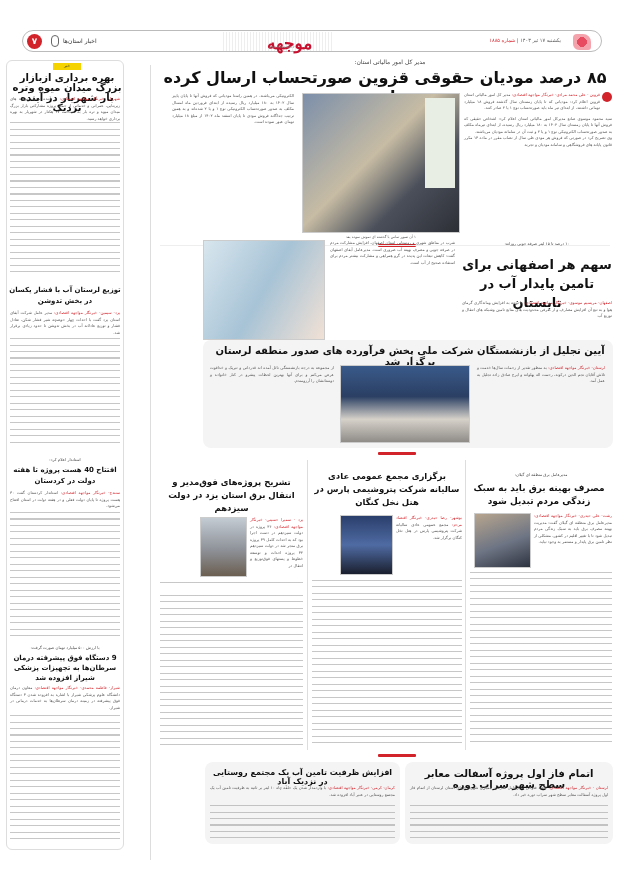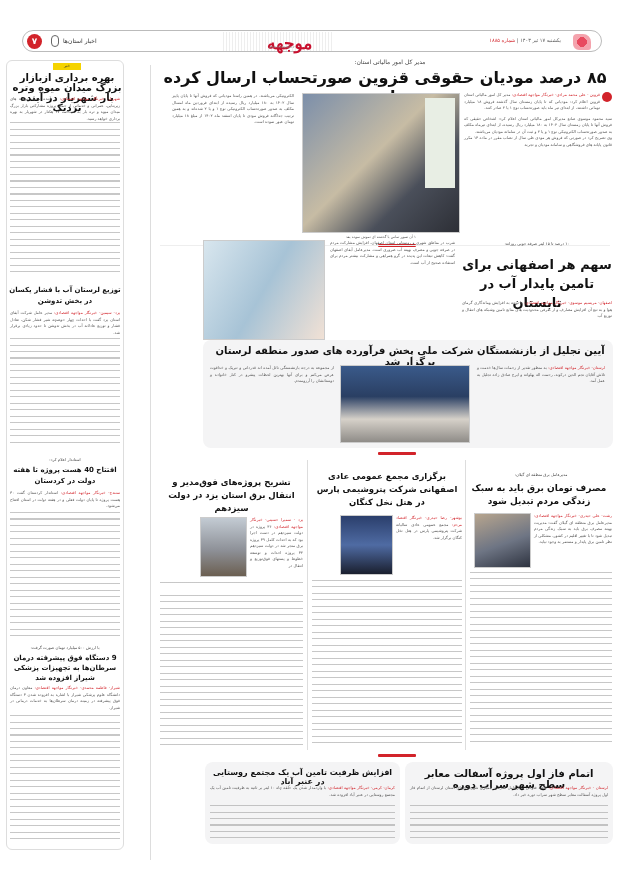--- a/index.html
+++ b/index.html
@@ -67,46 +67,46 @@
 
 <div class="abs box-gray" style="left:203px;top:340px;width:410px;height:108px"></div>
 <div class="abs headline" style="left:210px;top:345px;width:400px;font-size:10px">آیین تجلیل از بازنشستگان شرکت ملی پخش فرآورده های صدور منطقه لرستان برگزار شد</div>
 <div class="abs body" style="left:477px;top:365px;width:128px"><span class="red">لرستان- خبرنگار مواجهه اقتصادی:</span> <span>به منظور تقدیر از زحمات سال‌ها خدمت و تلاش آقایان نجم الدین درکوند، رحمت اله پهلوانه و ایرج صادق زاده تجلیل به عمل آمد.</span></div>
 <div class="abs photo" style="left:340px;top:365px;width:130px;height:78px;background:linear-gradient(180deg,#3a5a8a,#2a3f63 40%,#d6d1c9 70%,#8f8c88)"></div>
 <div class="abs body" style="left:210px;top:365px;width:124px">از مجموعه به درجه بازنشستگی نائل آمده اند قدردانی و تبریک و خداقوت عرض می‌کنم و برای آنها بهترین لحظات پیشرو در کنار خانواده و دوستانشان را آرزومندم.</div>
 
 <div class="abs redbar" style="left:378px;top:452px;width:38px"></div>
 
 <div class="abs kicker" style="left:470px;top:472px;width:142px;font-size:4px">مدیرعامل برق منطقه ای گیلان:</div>
-<div class="abs headline" style="left:466px;top:482px;width:146px;font-size:9px;line-height:13px">مصرف تومان برق باید به سبک زندگی مردم تبدیل شود</div>
+<div class="abs headline" style="left:466px;top:482px;width:146px;font-size:9px;line-height:13px">مصرف بهینه برق باید به سبک زندگی مردم تبدیل شود</div>
 <div class="abs photo" style="left:474px;top:513px;width:57px;height:55px;background:linear-gradient(160deg,#b7a58e,#6e7584 55%,#2e3340)"></div>
 <div class="abs body" style="left:534px;top:513px;width:78px"><span class="red">رشت- علی حیدری- خبرنگار مواجهه اقتصادی:</span> <span>مدیرعامل برق منطقه ای گیلان گفت: مدیریت بهینه مصرف برق باید به سبک زندگی مردم تبدیل شود تا با تغییر اقلیم در کشور، مشکلی از نظر تامین برق پایدار و مستمر به وجود نیاید.</span></div>
 <div class="abs txt-lines" style="left:470px;top:572px;width:142px;height:175px"></div>
 <div class="abs" style="left:465px;top:460px;width:1px;height:290px;background:#ddd"></div>
 
-<div class="abs headline" style="left:312px;top:470px;width:150px;font-size:8.5px;line-height:13px">برگزاری مجمع عمومی عادی اصفهانی شرکت پتروشیمی پارس در هتل نخل کنگان</div>
+<div class="abs headline" style="left:312px;top:470px;width:150px;font-size:8.5px;line-height:13px">برگزاری مجمع عمومی عادی سالیانه شرکت پتروشیمی پارس در هتل نخل کنگان</div>
 <div class="abs photo" style="left:340px;top:515px;width:53px;height:60px;background:linear-gradient(180deg,#2b3f6c,#4f6ba3 50%,#1a1f2e)"></div>
 <div class="abs body" style="left:396px;top:515px;width:66px"><span class="red">بوشهر- رضا حیدری- خبرنگار اقتصاد مردم:</span> <span>مجمع عمومی عادی سالیانه شرکت پتروشیمی پارس در هتل نخل کنگان برگزار شد.</span></div>
 <div class="abs txt-lines" style="left:312px;top:580px;width:150px;height:168px"></div>
 <div class="abs" style="left:307px;top:460px;width:1px;height:290px;background:#ddd"></div>
 
 <div class="abs headline" style="left:160px;top:476px;width:143px;font-size:8.5px;line-height:13px">تشریح پروژه‌های فوق‌مدیر و انتقال برق استان یزد در دولت سیزدهم</div>
 <div class="abs photo" style="left:200px;top:517px;width:47px;height:60px;background:linear-gradient(180deg,#c3cbd3,#8e9198 55%,#6b5f51)"></div>
 <div class="abs body" style="left:250px;top:517px;width:53px"><span class="red">یزد - سمیرا حسینی- خبرنگار مواجهه اقتصادی:</span> <span>۳۶ پروژه در دولت سیزدهم در دست اجرا بود که به احداث کامل ۳۹ پروژه برق منجر شد در دولت سیزدهم ۳۲ پروژه احداث و توسعه خطوط و پستهای فوق‌توزیع و انتقال در</span></div>
 <div class="abs txt-lines" style="left:160px;top:582px;width:143px;height:166px"></div>
 
 <div class="abs redbar" style="left:378px;top:754px;width:38px"></div>
 
 <div class="abs box-gray" style="left:405px;top:762px;width:208px;height:82px"></div>
 <div class="abs headline" style="left:410px;top:768px;width:198px;font-size:10px">اتمام فاز اول پروژه آسفالت معابر سطح شهر سراب دوره</div>
 <div class="abs body" style="left:410px;top:785px;width:198px"><span class="red">لرستان - خبرنگار مواجهه اقتصادی:</span> <span>سعید فتوحی مدیرعامل سازمان همیاری شهرداری‌های استان لرستان از اتمام فاز اول پروژه آسفالت معابر سطح شهر سراب دوره خبر داد.</span></div>
 <div class="abs txt-lines" style="left:410px;top:805px;width:198px;height:35px"></div>
 
 <div class="abs box-gray" style="left:205px;top:762px;width:195px;height:82px"></div>
-<div class="abs headline" style="left:210px;top:768px;width:185px;font-size:8px">افزایش ظرفیت تامین آب یک مجتمع روستایی در عنبر آباد</div>
+<div class="abs headline" style="left:210px;top:768px;width:185px;font-size:8px">افزایش ظرفیت تامین آب یک مجتمع روستایی در نزدیک آباد</div>
 <div class="abs body" style="left:210px;top:785px;width:185px"><span class="red">کرمان- کرمی- خبرنگار مواجهه اقتصادی:</span> <span>با واردمدار شدن یک حلقه چاه ۱۰ لیتر بر ثانیه به ظرفیت تامین آب یک مجتمع روستایی در عنبر آباد افزوده شد.</span></div>
 <div class="abs txt-lines" style="left:210px;top:805px;width:185px;height:35px"></div>
 
 <div class="abs divider-v"></div>
 
 <div class="abs side"></div>
 <div class="abs tag">خبر</div>
 
 <div class="abs headline" style="left:8px;top:73px;width:118px;font-size:10px;line-height:10px">بهره برداری ازبازار بزرگ میدان میوه وتره بار شهریار در آینده نزدیک</div>
 <div class="abs body" style="left:10px;top:96px;width:110px"><span class="red">شهریار- خبرنگار مواجهه اقتصادی:</span> <span>در آینده نزدیک پروژه های زیربنایی، عمرانی و خدماتی از جمله پروژه مشارکتی بازار بزرگ میدان میوه و تره بار به مساحت ۲۷ هکتار در شهریار به بهره برداری خواهد رسید.</span></div>

